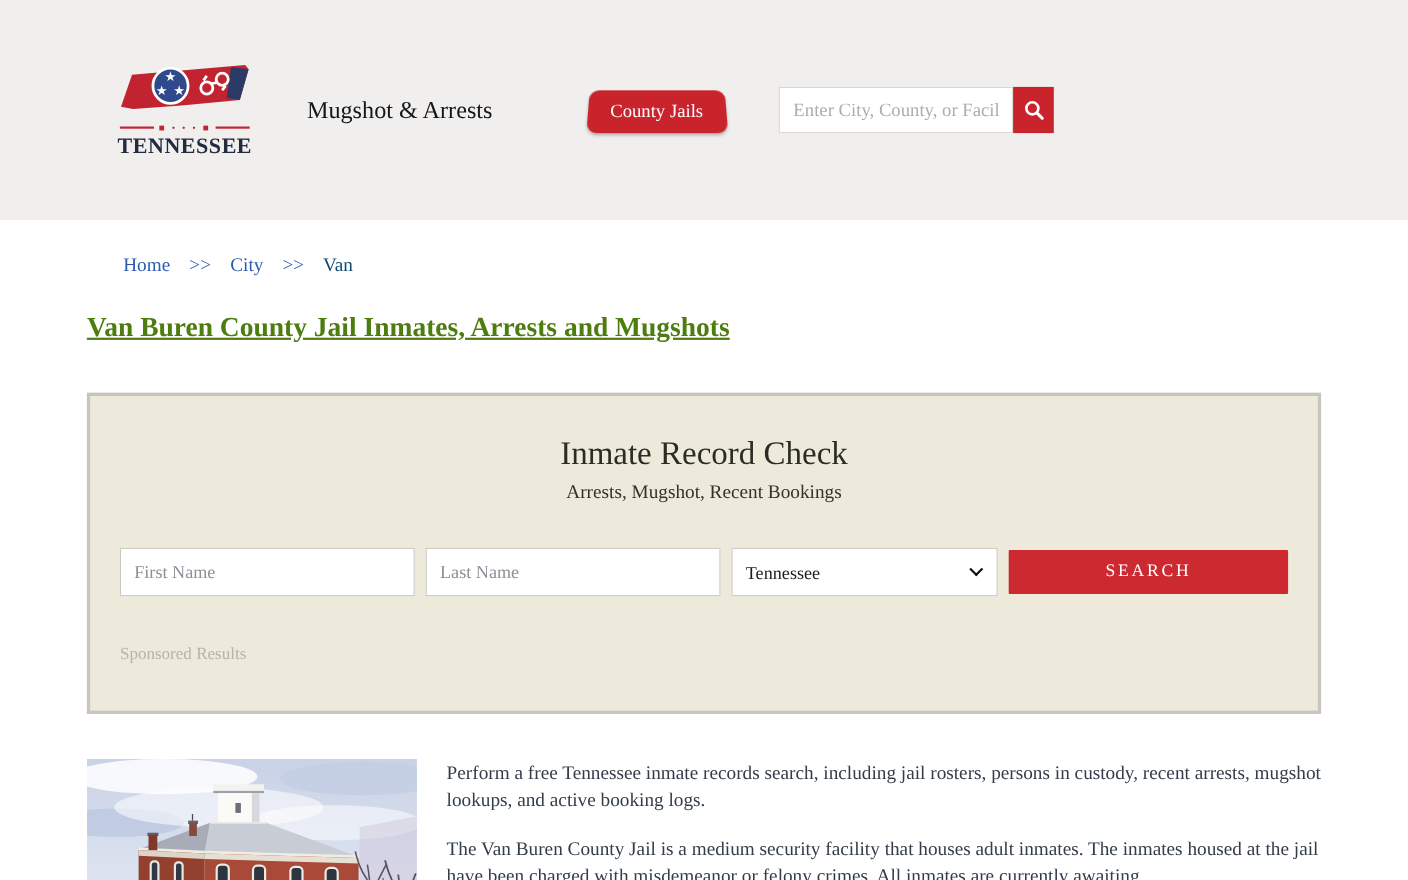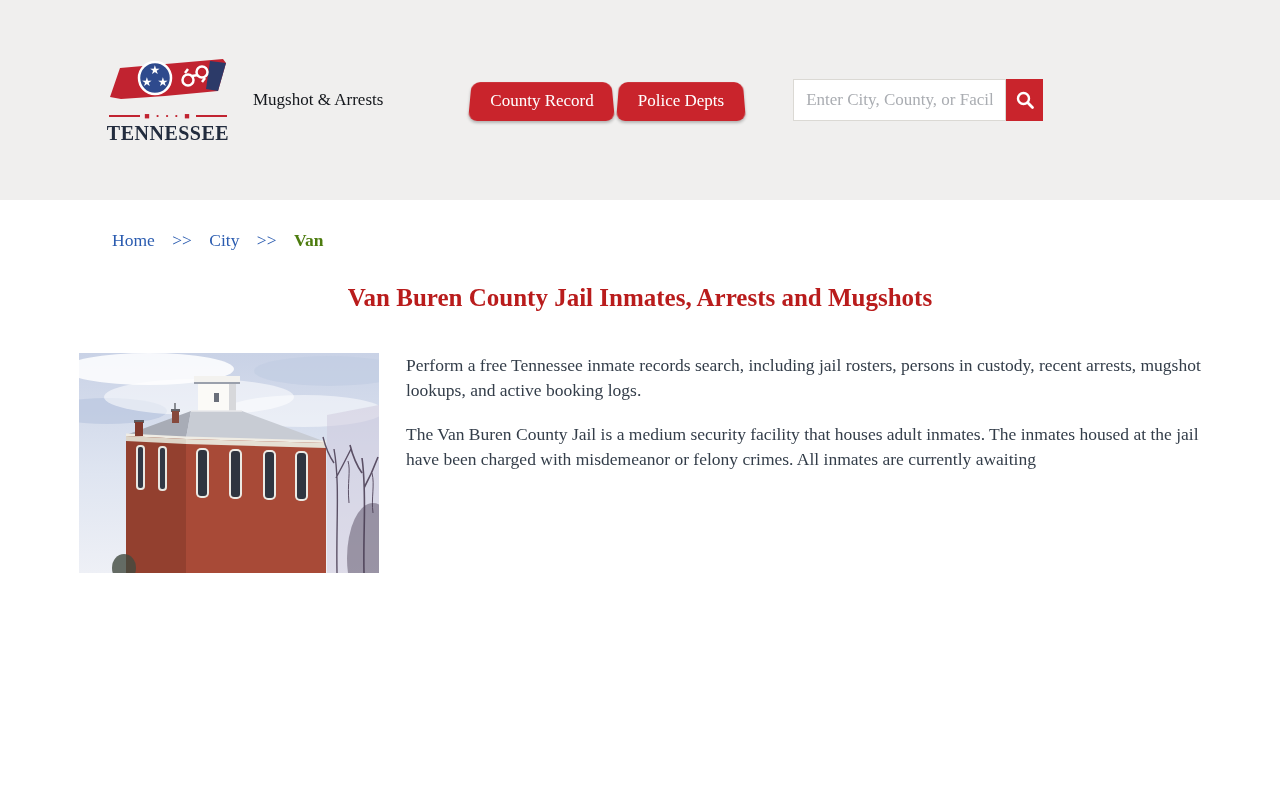--- a/index.html
+++ b/index.html
@@ -14,21 +14,21 @@
   .site-header { background:#f0efee; height:200px; }
   .hwrap { width:1078px; margin:0 auto; height:100%; display:flex; align-items:center; }
 
   .logo { width:134px; text-align:center; text-decoration:none; display:block; flex:none; }
   .logo svg { display:block; margin:0 auto; }
   .logo-divider { display:flex; align-items:center; justify-content:center; gap:4px; margin:1px 8px 2px; }
   .logo-divider .dline { height:2px; background:#c12330; flex:1; }
   .logo-divider .dots { color:#c12330; font-size:9px; letter-spacing:2px; line-height:6px; }
   .logo-line { font-size:20px; font-weight:bold; color:#222c3e; letter-spacing:.5px; line-height:1.22; }
 
-  .tagline { margin-left:18px; font-size:17px; color:#14171c; flex:none; }
+  .tagline { margin-left:44px; font-size:22px; color:#14171c; flex:none; }
 
   .main-nav { margin-left:92px; display:flex; flex:none; }
   .navbtn { position:relative; height:41px; line-height:41px; padding:0 15px; margin-right:14px;
             color:#fff; font-size:17px; text-decoration:none; cursor:pointer; }
   .navbtn::before { content:""; position:absolute; left:-7px; right:-7px; top:0; bottom:0;
             background:#c9242c; border-radius:9px;
             transform:perspective(55px) rotateX(4deg); transform-origin:50% 100%;
             box-shadow:0 2px 3px rgba(0,0,0,.25); }
   .navbtn span { position:relative; }
 
@@ -38,23 +38,23 @@
   .searchbar input::placeholder { color:#aaadb2; }
   .searchbar button { width:37px; background:#c9242c; border:none; display:flex;
             align-items:center; justify-content:center; cursor:pointer; padding:0; }
 
   
   .main { width:1122px; margin:0 auto; }
 
   .breadcrumb { margin:30px 0 0 33px; font-size:17.5px; }
   .breadcrumb a { color:#2b5cb0; text-decoration:none; margin-right:13px;margin-top:43px; }
   .breadcrumb .sep { color:#2b5cb0; margin-right:13px; }
-  .breadcrumb .current { color:#4d7c0f; font-weight:bold; }
-
-  .page-title { text-align:center; font-size:25px; color:#b91c1c; margin:33px 0 0; font-weight:bold; }
+  .breadcrumb .current { color:#0c4a6e; font-weight:normal; }
+
+  .page-title { text-align:left; font-size:25px; color:#4d7c0f; margin:33px 0 0; font-weight:bold;text-decoration:underline; }
 
   .panel { margin-top:45px; border:3px solid #c7c5bf; background:#eeeadb;
            height:292px; padding:36px 27px 0; }
   .panel-title { text-align:center; font-size:30px; font-weight:normal; color:#2c2c26; margin:0; }
   .panel-sub { text-align:center; font-size:17.5px; color:#32322b; margin-top:7px; }
   .form-row { display:flex; gap:10px; margin-top:40px; align-items:center; }
   .form-row > * { flex:1; height:44px; }
   .field { border:1px solid #cbc8bf; padding:0 12px; font-size:16.5px; font-family:inherit;
            color:#333; background:#fff; outline:none; min-width:0; }
   .field::placeholder { color:#8b9097; }
@@ -99,22 +99,21 @@
         <span class="dline"></span>
           <span class="dots">■ • • • ■</span>
           <span class="dline"></span>
       </div>
       <div class="logo-line">TENNESSEE</div>
     </a>
 
     <div class="tagline">Mugshot &amp; Arrests</div>
 
     <nav class="main-nav">
-      <a class="navbtn"><span>County Record</span></a>
-      <a class="navbtn"><span>Police Depts</span></a>
+      <a class="navbtn"><span>County Jails</span></a>
     </nav>
 
     <div class="searchbar">
       <input type="text" placeholder="Enter City, County, or Facility" style="">
       <button>
         <svg width="20" height="20" viewBox="0 0 20 20">
           <circle cx="8.5" cy="8.5" r="5.5" fill="none" stroke="#fff" stroke-width="2.4"></circle>
           <line x1="12.8" y1="12.8" x2="17.5" y2="17.5" stroke="#fff" stroke-width="2.8" stroke-linecap="round"></line>
         </svg>
       </button>
@@ -127,20 +126,38 @@
   <nav class="breadcrumb">
     <a>Home</a>
     <span class="sep">&gt;&gt;</span>
     <a>City</a>
     <span class="sep">&gt;&gt;</span>
     <span class="current">Van</span>
   </nav>
 
   <h1 class="page-title">Van Buren County Jail Inmates, Arrests and Mugshots</h1>
 
+  <section class="panel">
+    <h2 class="panel-title">Inmate Record Check</h2>
+    <div class="panel-sub">Arrests, Mugshot, Recent Bookings</div>
+
+    <div class="form-row">
+      <input class="field" type="text" placeholder="First Name" style="">
+      <input class="field" type="text" placeholder="Last Name" style="">
+      <div class="selwrap">
+        <select>
+          <option>Tennessee</option>
+        </select>
+        <span class="chev"></span>
+      </div>
+      <button class="search-btn">SEARCH</button>
+    </div>
+
+    <div class="sponsored">Sponsored Results</div>
+  </section>
 
   <section class="content">
     <figure class="photo" style="margin:0">
       <svg width="300" height="220" viewBox="0 0 300 220">
         <defs>
           <linearGradient id="sky" x1="0" y1="0" x2="0" y2="1">
             <stop offset="0" stop-color="#c9d2e6"></stop>
             <stop offset="0.55" stop-color="#dfe5f1"></stop>
             <stop offset="1" stop-color="#eef0f6"></stop>
           </linearGradient>

